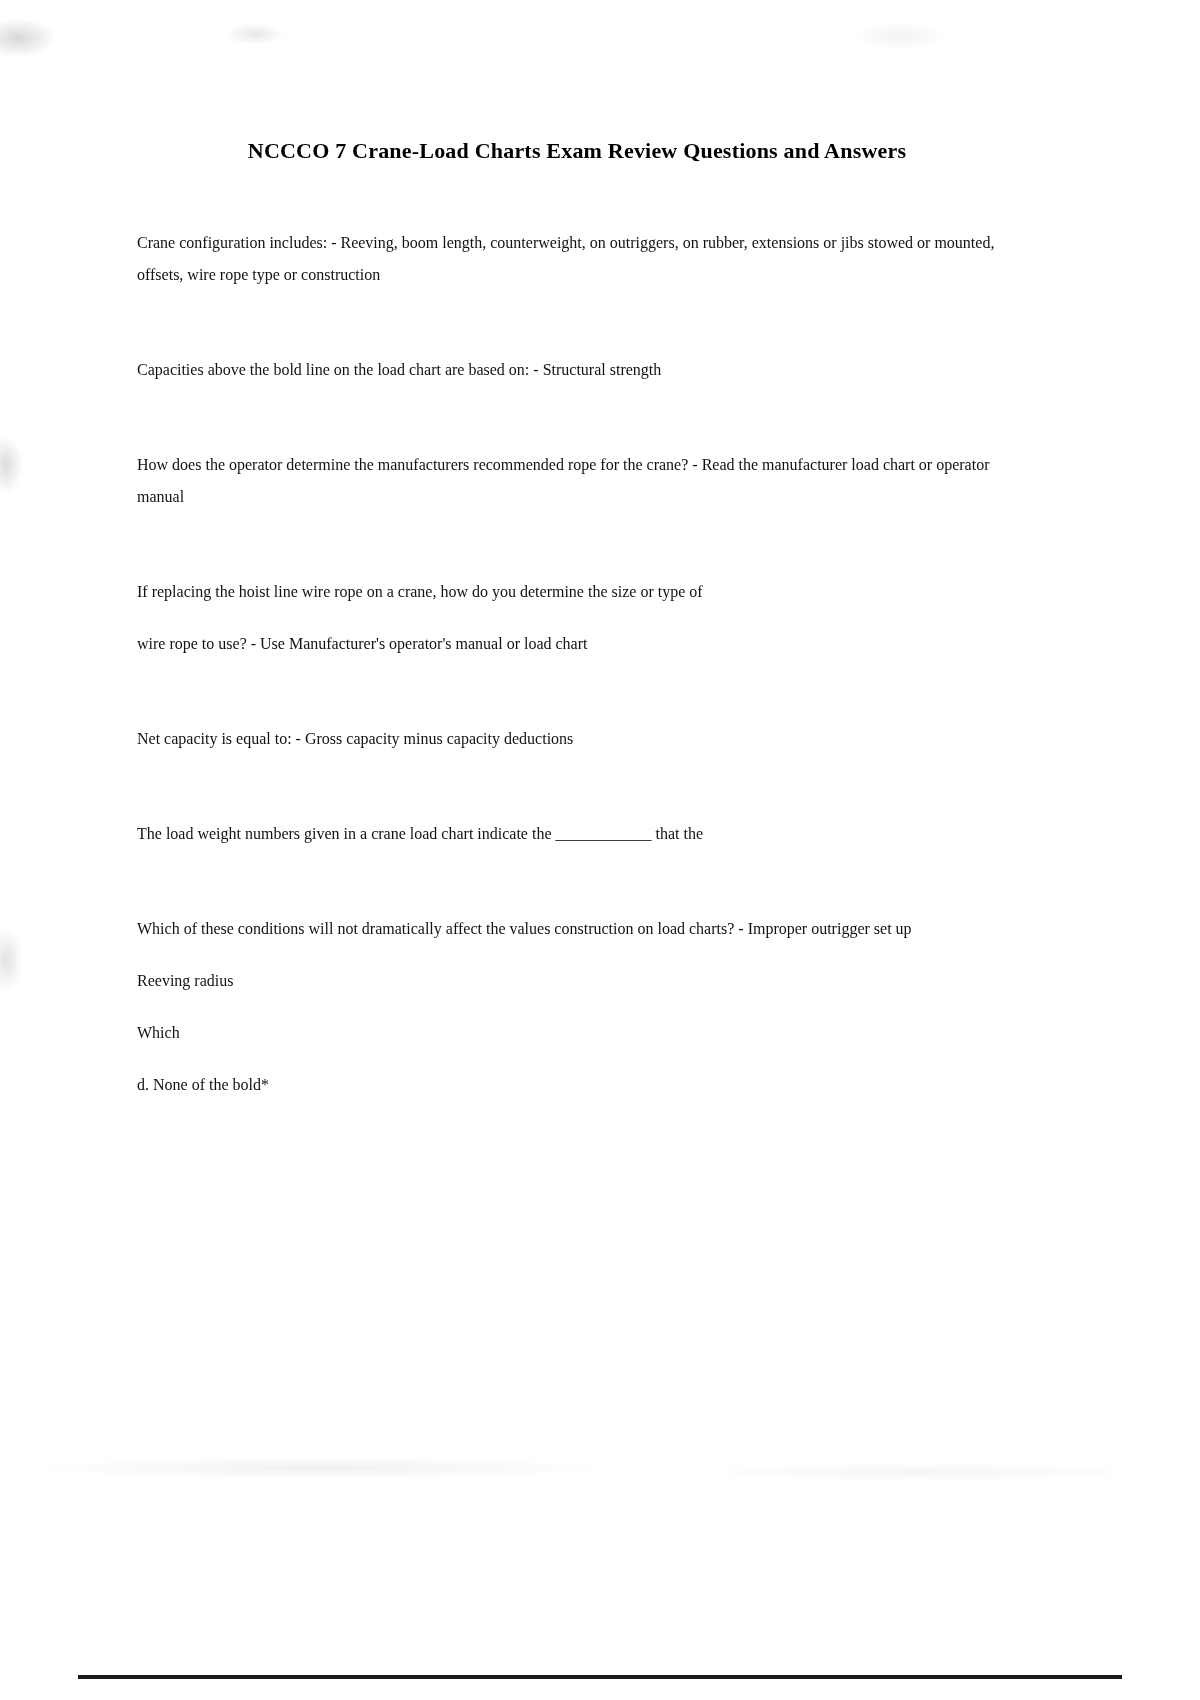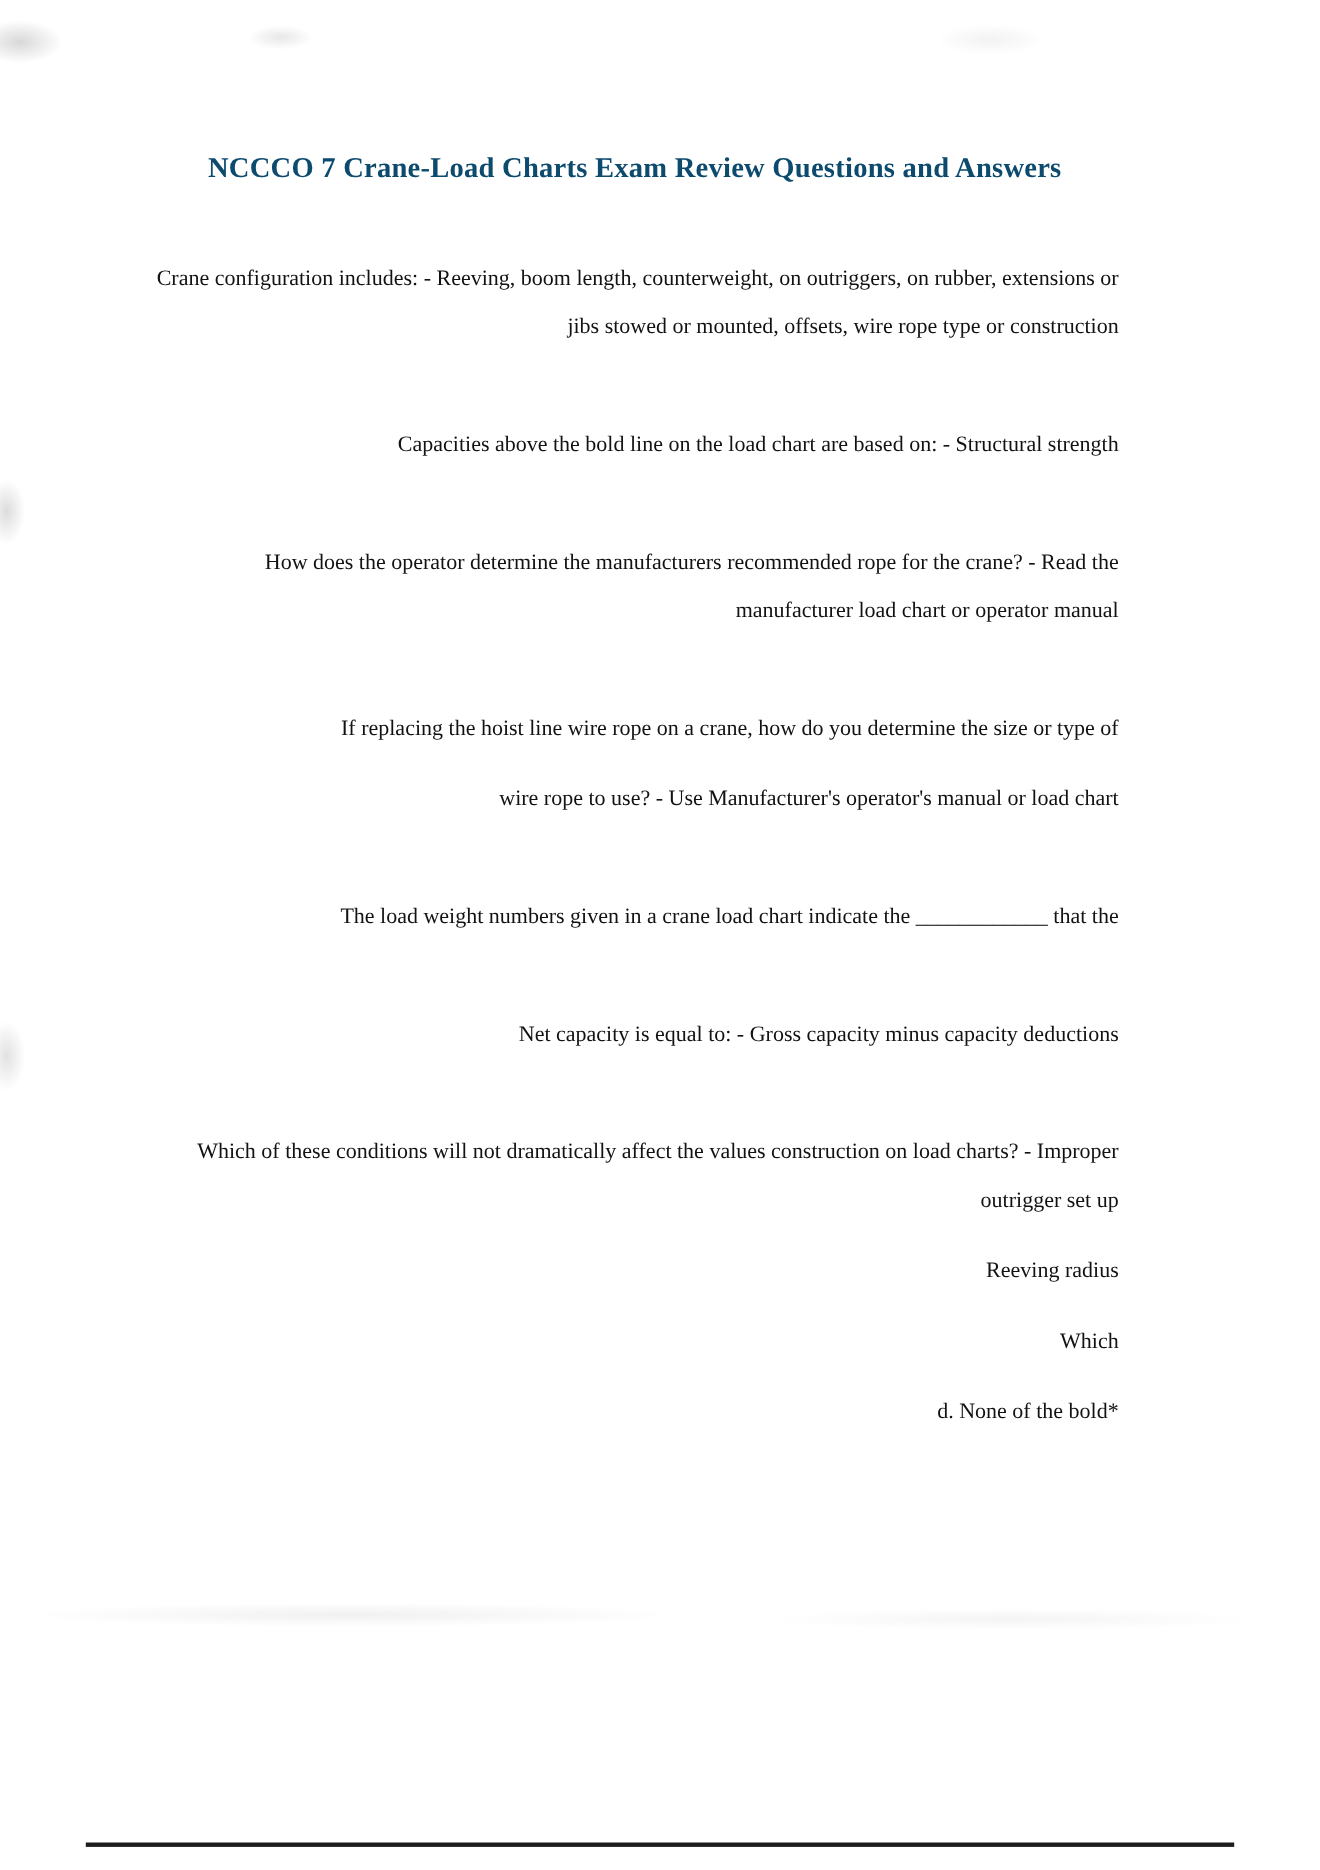--- a/index.html
+++ b/index.html
@@ -25,31 +25,30 @@
       radial-gradient(420px 16px at 320px 1468px, rgba(208,208,208,0.3), transparent 70%),
       radial-gradient(320px 14px at 920px 1472px, rgba(212,212,212,0.25), transparent 70%);
   }
   .content {
     position: absolute;
     left: 137px;
     top: 138px;
     width: 880px;
   }
   .title {
-    font-size: 26px;
+    font-size: 22px;
     font-weight: bold;
     text-align: center;
     letter-spacing: 0.2px;
-    color: #0c4a6e;
+    color: #000000;
     font-family: Liberation Serif, serif;
   }
   .block {
-    font-size: 20px;
-    line-height: 44px;
-    text-align: right;
+    font-size: 16px;
+    line-height: 32px;
   }
   .gap-q { margin-top: 63px; }
   .gap-s { margin-top: 20px; }
   .rule {
     position: absolute;
     left: 78px;
     right: 78px;
     top: 1675px;
     height: 4px;
     background: #1c1c1c;
@@ -65,23 +64,23 @@
 
   <p class="block gap-q">Crane configuration includes: - Reeving, boom length, counterweight, on outriggers, on rubber, extensions or jibs stowed or mounted, offsets, wire rope type or construction</p>
 
   <p class="block gap-q">Capacities above the bold line on the load chart are based on: - Structural strength</p>
 
   <p class="block gap-q">How does the operator determine the manufacturers recommended rope for the crane? - Read the manufacturer load chart or operator manual</p>
 
   <p class="block gap-q">If replacing the hoist line wire rope on a crane, how do you determine the size or type of</p>
   <p class="block gap-s">wire rope to use? - Use Manufacturer's operator's manual or load chart</p>
 
+  <p class="block gap-q">Net capacity is equal to: - Gross capacity minus capacity deductions</p>
+
   <p class="block gap-q">The load weight numbers given in a crane load chart indicate the ____________ that the</p>
-
-  <p class="block gap-q">Net capacity is equal to: - Gross capacity minus capacity deductions</p>
 
   <p class="block gap-q">Which of these conditions will not dramatically affect the values construction on load charts? - Improper outrigger set up</p>
   <p class="block gap-s">Reeving radius</p>
   <p class="block gap-s">Which</p>
   <p class="block gap-s">d. None of the bold*</p>
 </div>
 
 <div class="rule"></div>
 
 </body></html>

